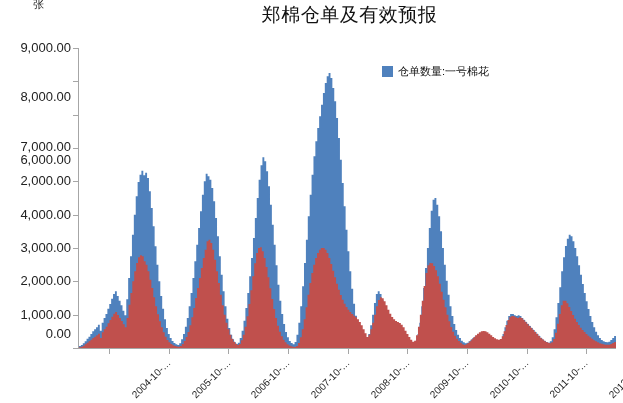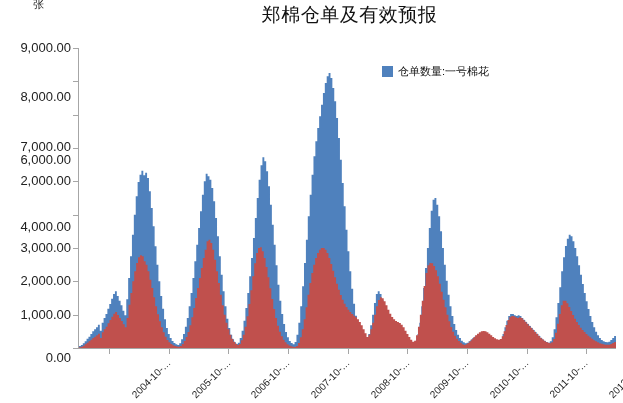--- a/index.html
+++ b/index.html
@@ -149,25 +149,25 @@
 </head>
 <body>
 
 <div id="chart-root">
 
   <div id="unit-label">张</div>
 
   <div id="chart-title">郑棉仓单及有效预报</div>
 
   <div id="y-labels-wrap">
-      <div class="y-tick-label" style="top: 352px;">0.00</div>
+      <div class="y-tick-label" style="top: 328px;">0.00</div>
       <div class="y-tick-label" style="top: 308.667px;">1,000.00</div>
       <div class="y-tick-label" style="top: 275.333px;">2,000.00</div>
       <div class="y-tick-label" style="top: 242px;">3,000.00</div>
-      <div class="y-tick-label" style="top: 221px;">4,000.00</div>
+      <div class="y-tick-label" style="top: 209px;">4,000.00</div>
       <div class="y-tick-label" style="top: 175.333px;">2,000.00</div>
       <div class="y-tick-label" style="top: 142px; margin-top: 12px;">6,000.00</div>
       <div class="y-tick-label" style="top: 108.667px; margin-top: 32px;">7,000.00</div>
       <div class="y-tick-label" style="top: 91px;">8,000.00</div>
       <div class="y-tick-label" style="top: 42px;">9,000.00</div>
     </div>
   <div id="y-axis-line"></div>
 
   <div id="plot-area">
     <svg id="plot-svg" width="537" height="300" viewBox="0 0 537 300" preserveAspectRatio="none">

